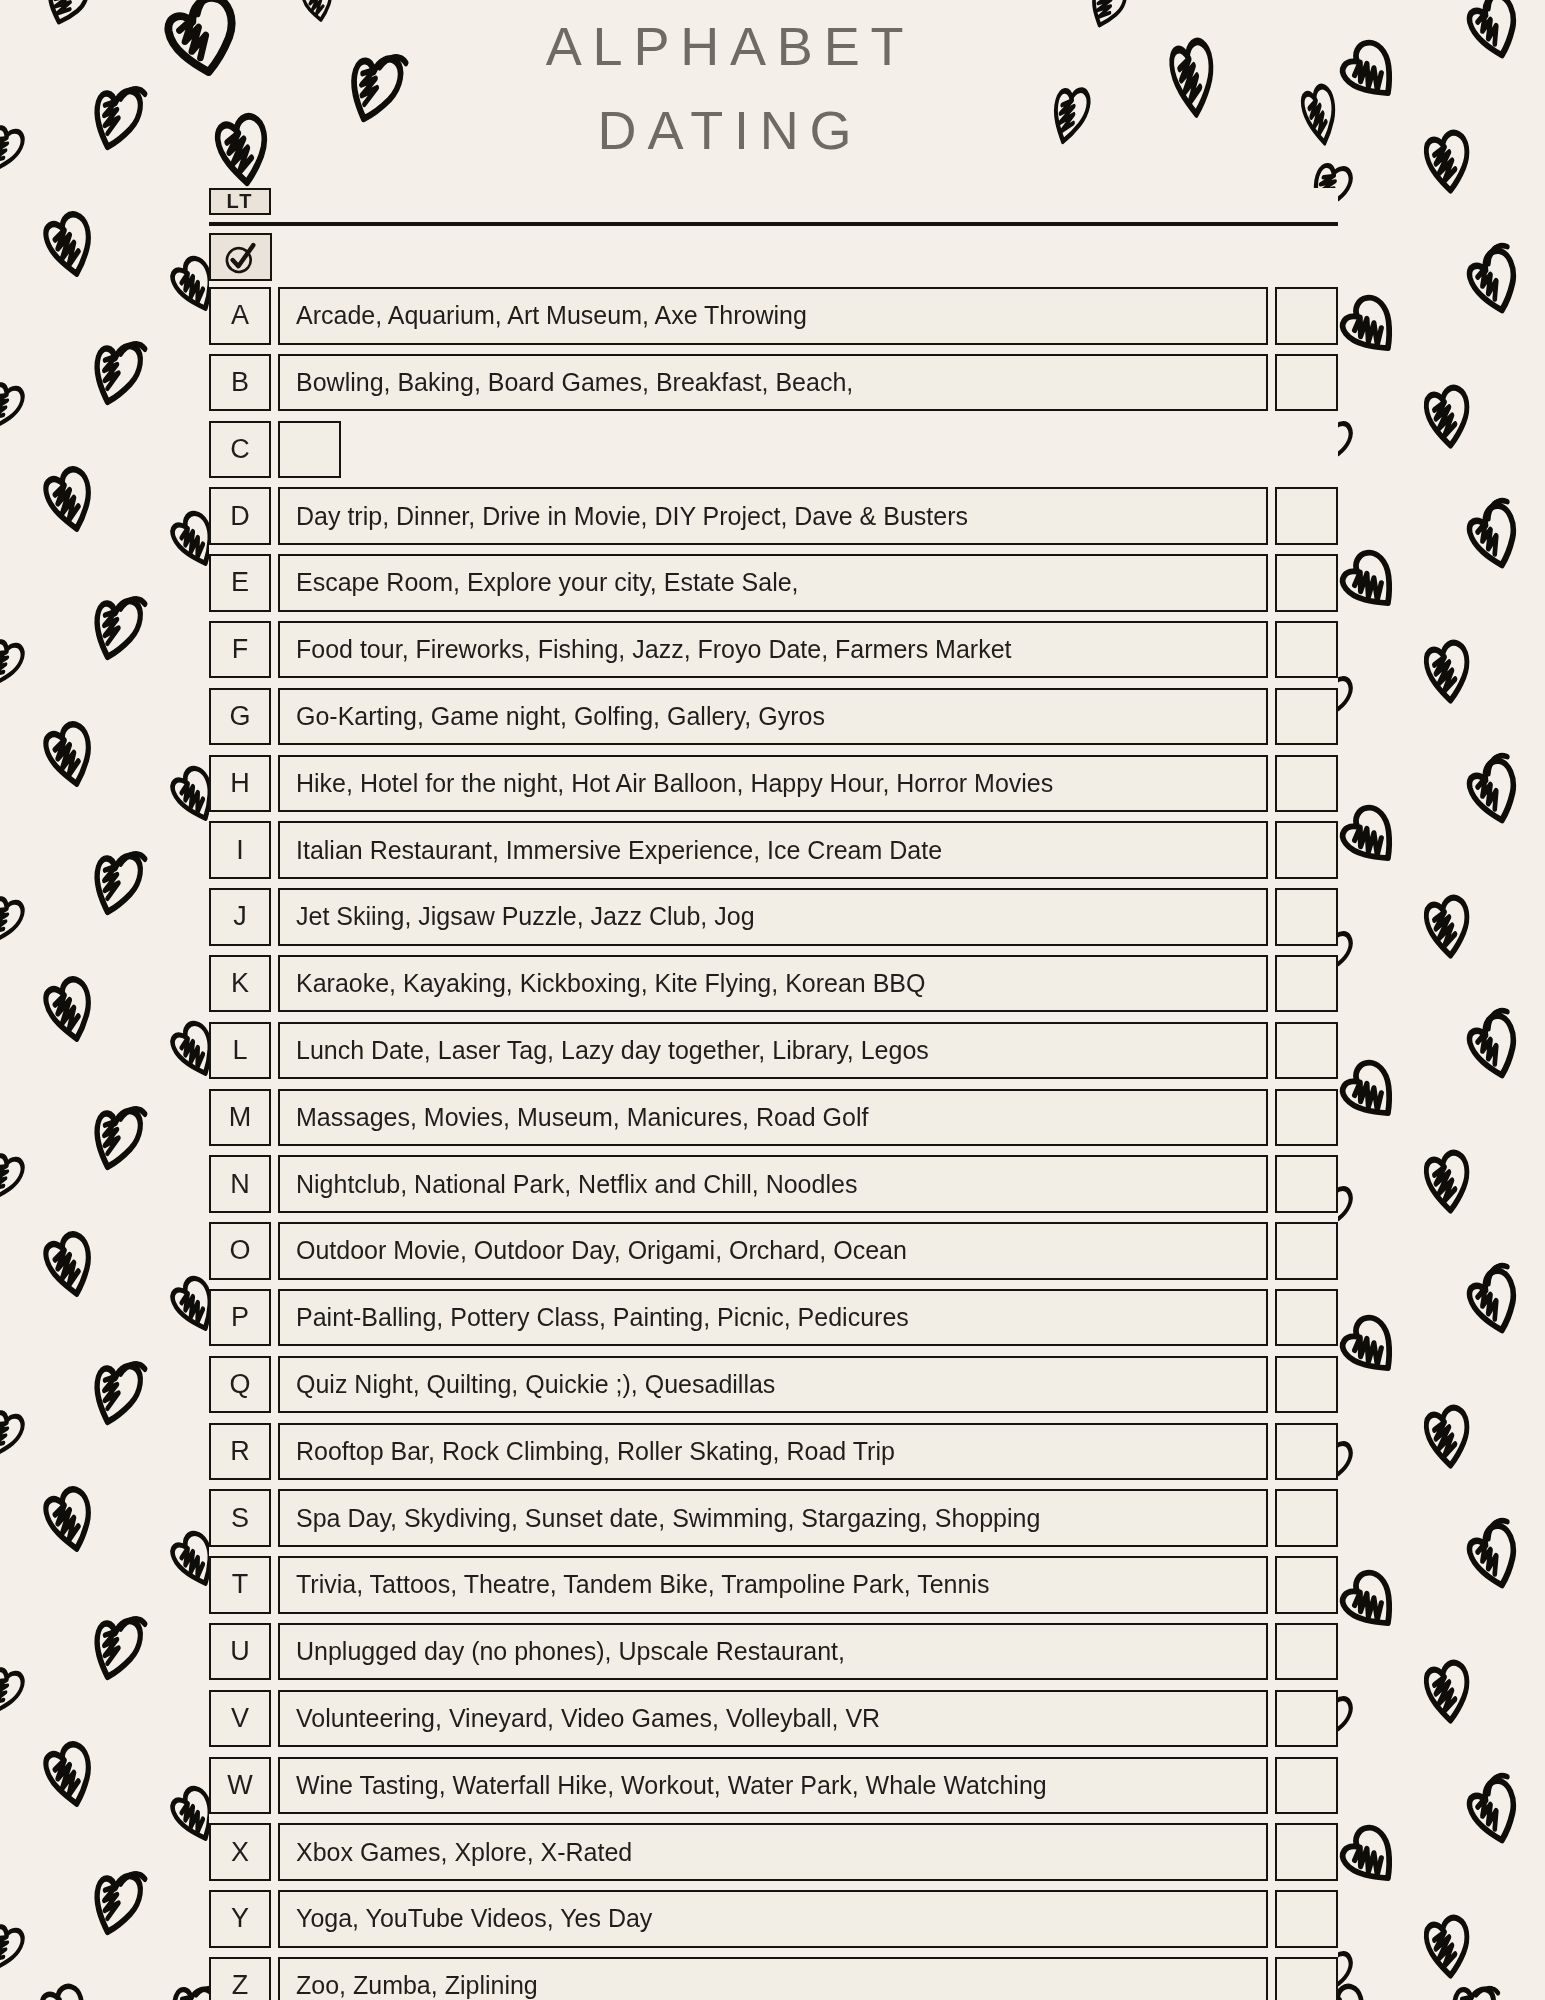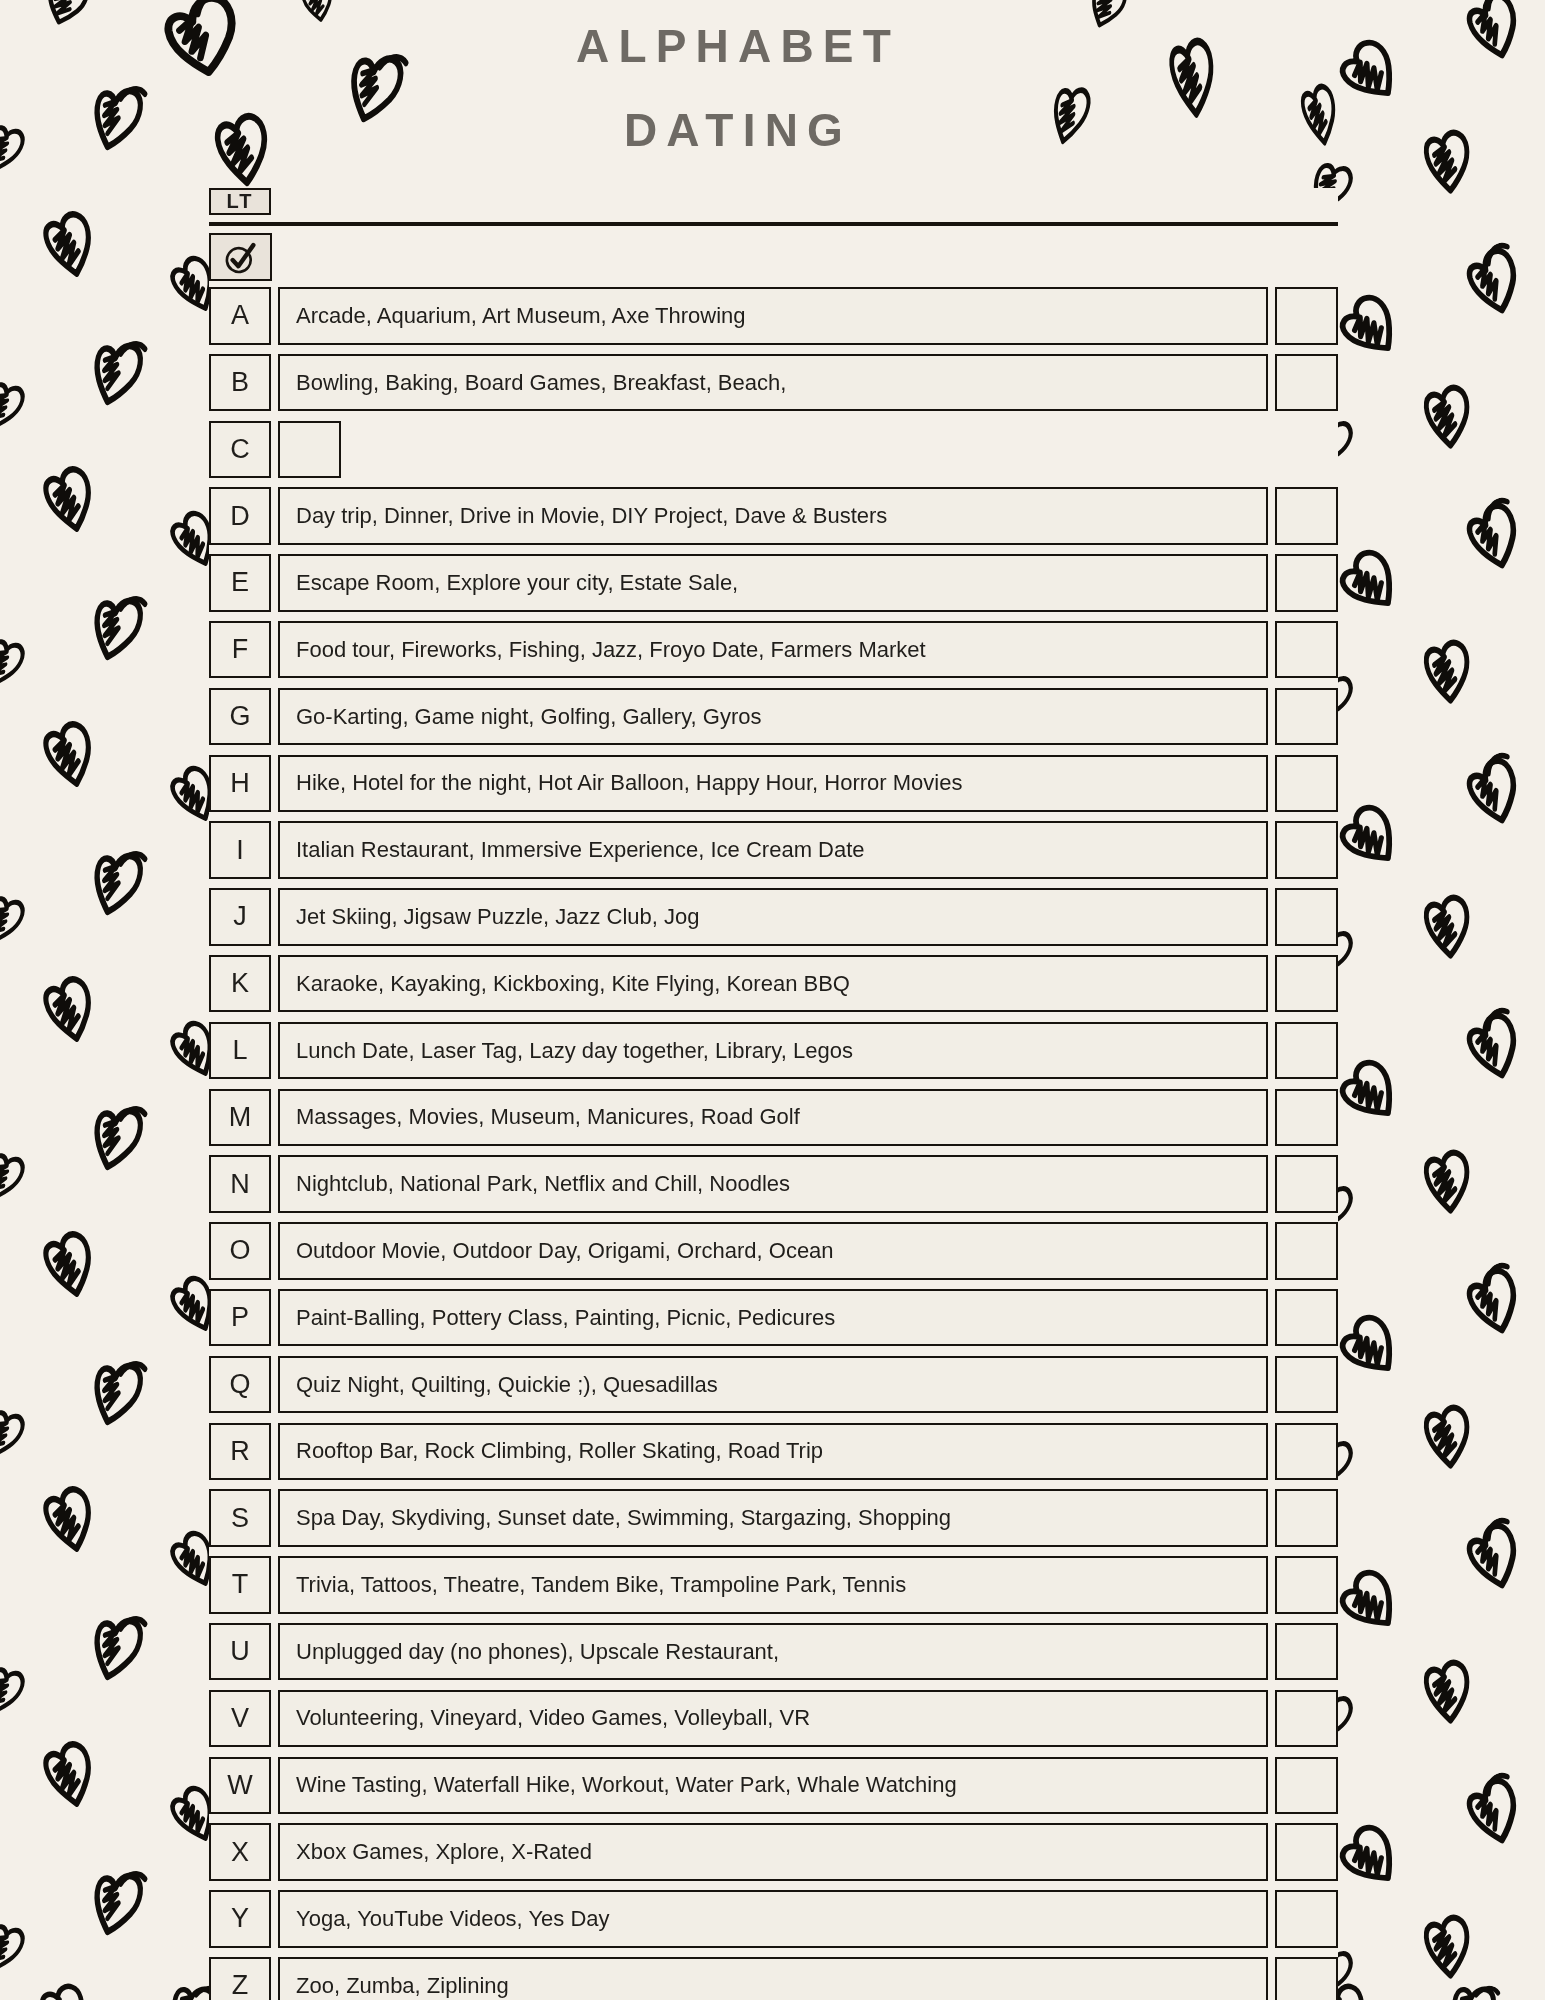--- a/index.html
+++ b/index.html
@@ -5,36 +5,36 @@
   html,body{margin:0;padding:0;background:#cfccc6;}
   .page{
     position:relative;width:1545px;height:2000px;overflow:hidden;
     background:var(--bg,#f4f0e9);
     font-family:"Liberation Sans",sans-serif;
   }
   .hearts-layer{position:absolute;inset:0;z-index:1;}
   .heart{position:absolute;color:var(--heart,#0f0d0a);}
   .title{
     position:absolute;left:0;top:4px;width:1460px;text-align:center;z-index:2;
-    color:var(--title,#6e6a64);font-size:46px;line-height:84px;
-    letter-spacing:.2em;font-weight:700;margin-left:8px;
+    color:var(--title,#6e6a64);font-size:54px;line-height:84px;
+    letter-spacing:.2em;font-weight:400;
   }
   .table{
     position:absolute;left:209px;top:188px;width:1129px;height:1802px;
     background:var(--bg,#f4f0e9);z-index:3;
   }
   .row{display:flex;gap:7px;height:57.5px;margin-bottom:9.3px;}
   .row.header{height:72px;margin-bottom:27px;flex-direction:column;}
   .cell{
     box-sizing:border-box;border:2.5px solid var(--line,#17130e);
     background:var(--cell,#f2eee6);display:flex;align-items:center;
     color:var(--text,#201e1b);
   }
   .letter-cell{width:62px;justify-content:center;font-size:27px;}
-  .ideas-cell{flex:1;padding:0 16px;font-size:22px;white-space:nowrap;overflow:hidden;}
+  .ideas-cell{flex:1;padding:0 16px;font-size:25px;white-space:nowrap;overflow:hidden;}
   .check-cell{width:63px;justify-content:center;}
   .row.header .cell{background:var(--head,#e9e3da);}
   .row.header .letter-cell{font-weight:bold;font-size:20px;letter-spacing:2px;}
   .row.header .ideas-cell{justify-content:center;padding:0;font-weight:bold;font-size:17px;letter-spacing:5px;}
   .defs-svg{position:absolute;width:0;height:0;overflow:hidden;}
 </style>
 </head>
 <body>
 
 <svg class="defs-svg" aria-hidden="true">

